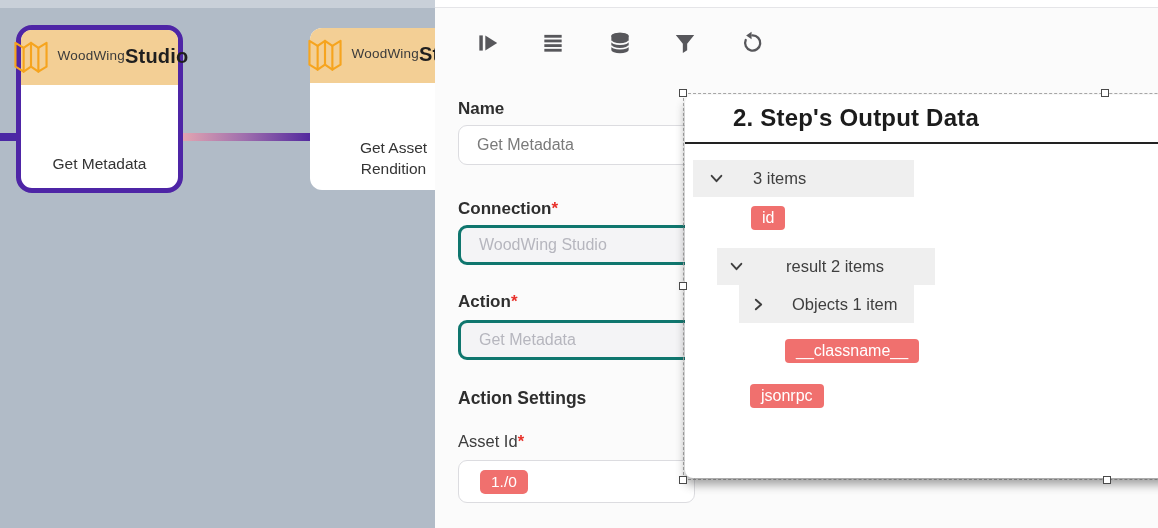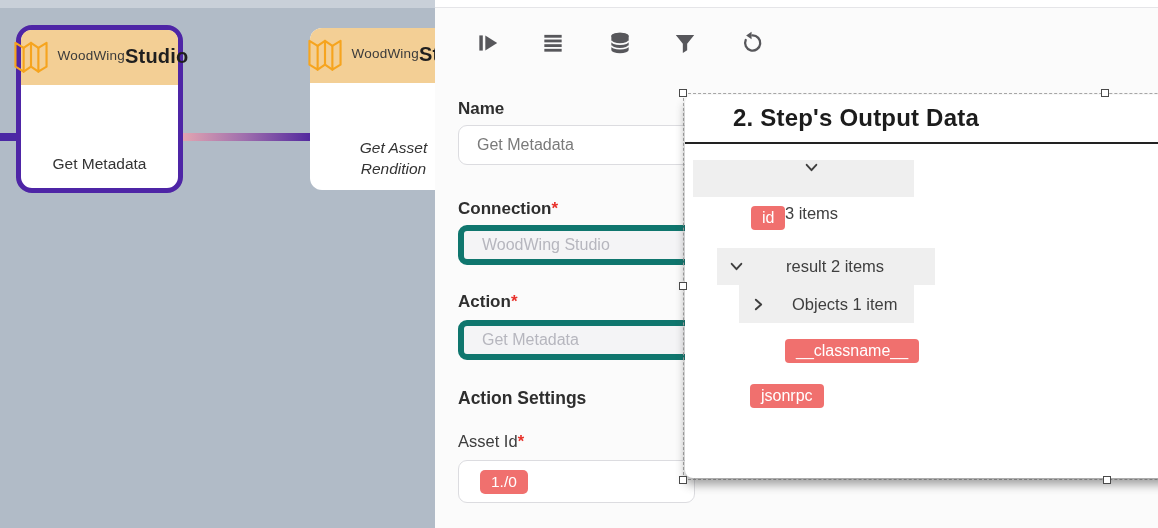--- a/index.html
+++ b/index.html
@@ -15,34 +15,34 @@
   .node { position:absolute; background:#fff; }
   #node-1 { left:16px; top:25px; width:167px; height:168px; border:5px solid #4e25a6; border-radius:16px; }
   #node-2 { left:310px; top:28px; width:167px; height:162px; border-radius:12px; }
   .node-header { position:absolute; left:0; top:0; right:0; height:55px; background:#f3cf95; display:flex; align-items:center; justify-content:center; gap:7px; }
   #node-1 .node-header { border-radius:10px 10px 0 0; }
   #node-2 .node-header { border-radius:12px 12px 0 0; }
   .logo-text { display:flex; flex-direction:row; align-items:flex-start; }
   .logo-top { font-size:13.5px; color:#3b3b3b; letter-spacing:.2px; }
   .logo-bottom { font-size:20px; font-weight:bold; color:#1f1f1f; margin-top:-3px; letter-spacing:.2px; }
   .node-label { position:absolute; left:0; right:0; bottom:13px; text-align:center; font-size:15.5px; color:#343434; line-height:1.35; }
-  #node-2 .node-label { bottom:10px; padding:0 34px;font-style:italic; }
+  #node-2 .node-label { bottom:10px; padding:0 34px; }
 
   
   #panel { position:absolute; left:435px; top:0; width:723px; height:528px; background:#fbfbfb; z-index:1; }
   #panel-topstrip { position:absolute; left:0; top:0; right:0; height:8px; background:#ffffff; border-bottom:1px solid #e5e5e8; }
   .tool-btn { position:absolute; top:30px; width:26px; height:26px; border:none; background:transparent; padding:0; cursor:pointer; color:#57575b; }
   .tool-btn svg { width:26px; height:26px; display:block; }
 
   .form-label { position:absolute; left:23px; font-size:17px; font-weight:bold; color:#2e2e2e;text-align:center; }
   .form-label .req, .light-label .req { color:#e8312a; font-weight:bold; }
   .light-label { position:absolute; left:23px; font-size:16.5px; font-weight:normal; color:#3d3d3d; }
   .form-input { position:absolute; left:23px; width:237px; height:40px; border-radius:9px; font-size:16px; display:flex; align-items:center; padding-left:18px; }
   .input-editable { background:#ffffff; border:1px solid #dcdce0; color:#7a7a7a; }
-  .input-disabled { background:#f4f4f6; border:6px solid #0f766e; color:#b6b6be; }
+  .input-disabled { background:#f4f4f6; border:3px solid #0f766e; color:#b6b6be; }
   .chip { background:#f0706e; color:#fff; border-radius:5px; padding:3px 11px; font-size:15.5px; white-space:nowrap; display:inline-block; }
 
   
   #selection { position:absolute; left:683px; top:93px; width:640px; height:387px; border:1px dashed #a8a8a8; z-index:2; pointer-events:none; }
   .handle { position:absolute; width:8px; height:8px; background:#fff; border:1.4px solid #4a4a4a; z-index:4; }
 
   
   #dialog { position:absolute; left:685px; top:95px; width:900px; height:383px; background:#ffffff; border-radius:8px; box-shadow:0 7px 10px rgba(60,60,60,.45); z-index:3; }
   #dialog-title { position:absolute; left:16px; top:9px; font-size:24px; font-weight:bold; color:#1c1c1c; letter-spacing:.2px;margin-left:32px; }
   #dialog-divider { position:absolute; left:0; right:0; top:47px; border-top:2px solid #222; }
@@ -160,21 +160,21 @@
     <span class="chip">1./0</span>
   </div>
 </div>
 
 <div id="selection"></div>
 
 <div id="dialog">
   <div id="dialog-title">2. Step's Output Data</div>
   <div id="dialog-divider"></div>
 
-  <div class="tree-row" style="left:8px; top:65px; width:221px; height:37px; padding-left:16px; gap:29px;flex-direction:column;">
+  <div class="tree-row" style="left:8px; top:65px; width:221px; height:37px; padding-left:16px; gap:29px;">
     <svg viewBox="0 0 14 14">
         <polyline points="2.5,4.5 7,9.5 11.5,4.5" fill="none" stroke="#3f3f3f" stroke-width="1.8" stroke-linecap="round" stroke-linejoin="round"></polyline>
       </svg>
     <span>3 items</span>
   </div>
 
   <div class="tree-chip" style="left:66px; top:111px;">
     <span class="chip">id</span>
   </div>
 

